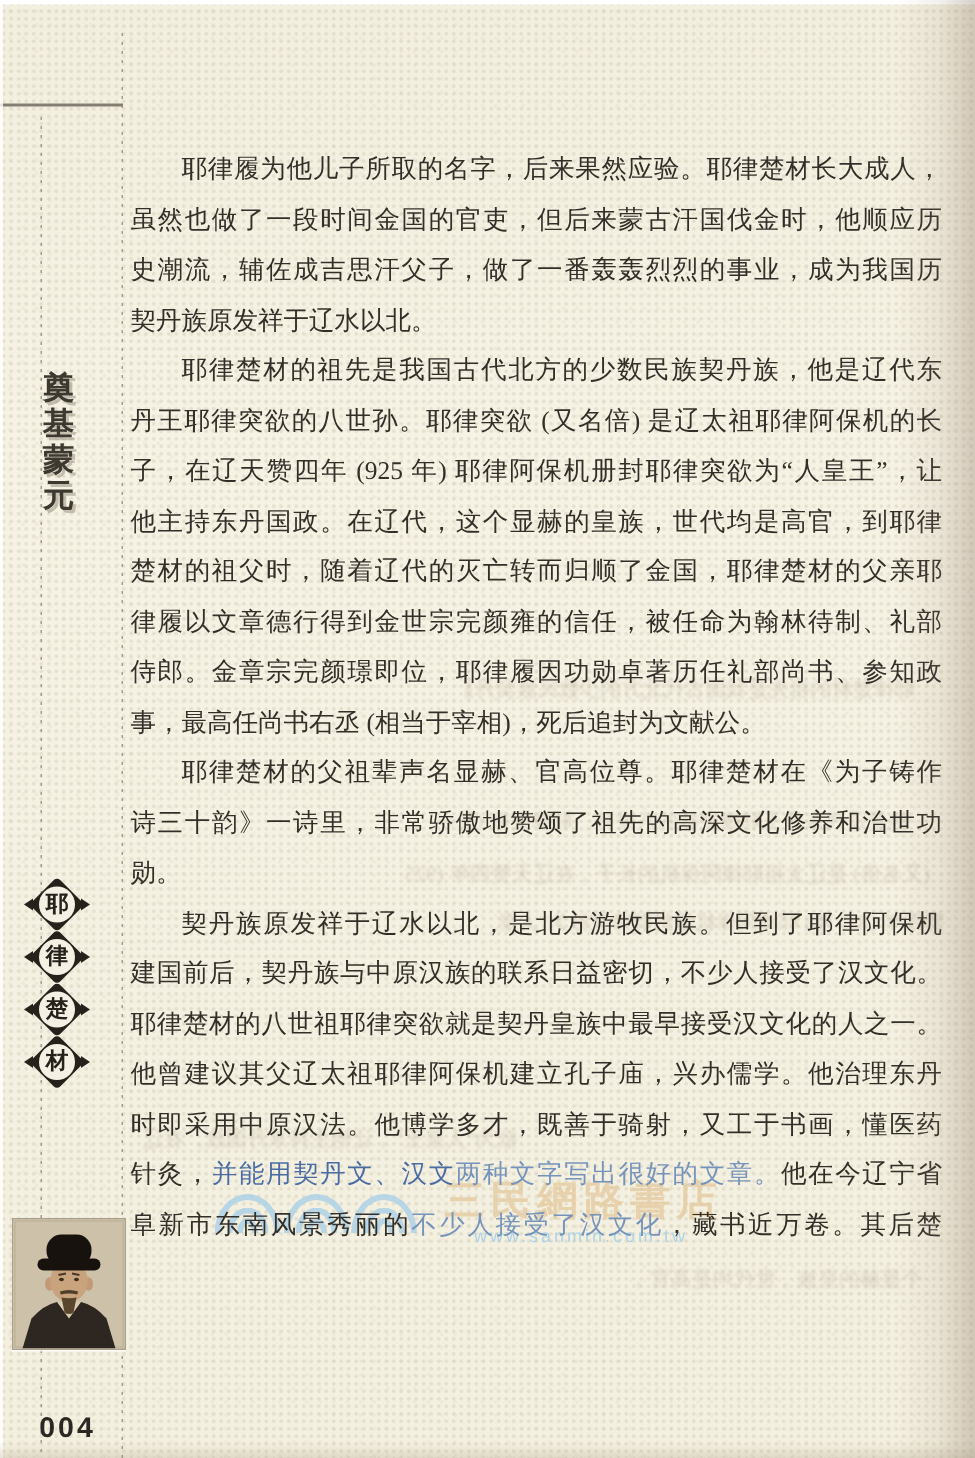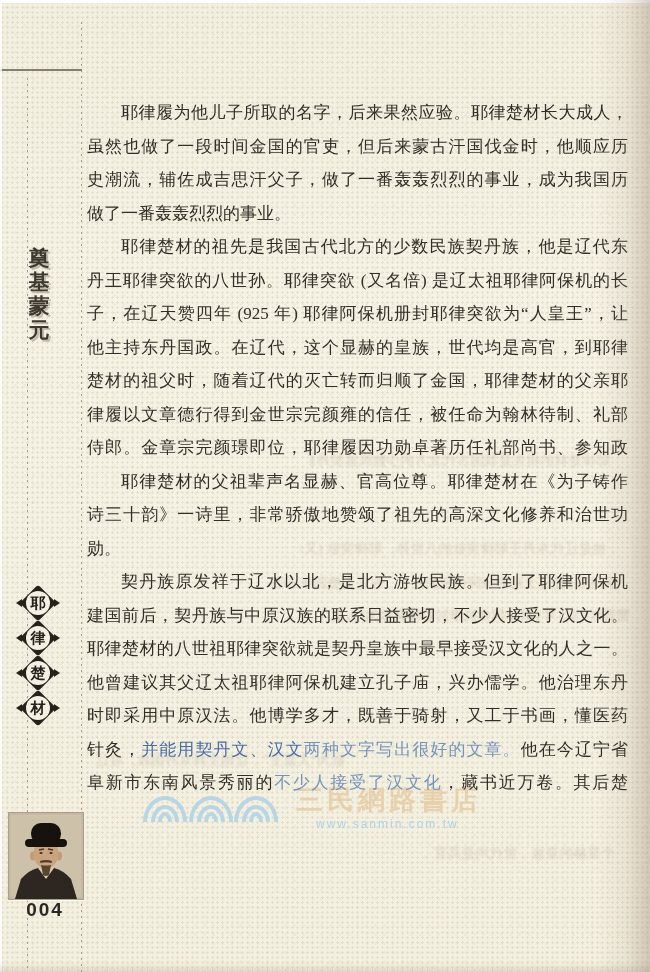--- a/index.html
+++ b/index.html
@@ -25,21 +25,21 @@
   .orn .d{position:absolute;left:7px;top:4px;width:26px;height:26px;background:#26211b;
           transform:rotate(45deg);border-radius:3px;}
   .orn .c{position:absolute;left:8px;top:5px;width:24px;height:24px;background:#f4f0e3;border-radius:50%;
           text-align:center;line-height:25px;font-size:15px;font-weight:700;color:#26211b;}
   .orn .tip{position:absolute;top:13px;width:0;height:0;border-top:4px solid transparent;border-bottom:4px solid transparent;}
   .orn .tip.l{left:-2px;border-right:6px solid #26211b;}
   .orn .tip.r{right:-2px;border-left:6px solid #26211b;}
   
   .portrait{position:absolute;left:8px;top:812px;width:74px;height:86px;margin:0;z-index:4;
             border:1px solid #a99f8b;box-shadow:0 1px 0 rgba(255,255,255,.7);}
-  .pagenum{position:absolute;left:6px;top:899px;width:78px;z-index:4;text-align:center;
+  .pagenum{position:absolute;left:6px;top:942px;width:78px;z-index:4;text-align:center;
            font-family:"Liberation Sans",sans-serif;font-size:19px;font-weight:600;
            letter-spacing:2px;color:#2b2823;}
   
   .body{position:absolute;left:87px;top:96px;width:541px;z-index:5;color:var(--ink,#332f28);}
   .line{height:33.5px;line-height:33.5px;font-size:17px;text-align:justify;text-align-last:justify;
         text-justify:inter-character;overflow:hidden;}
   .line.end{text-align-last:left;}
   .line.first{text-indent:34px;}
   .seg.blue{color:var(--blue,#4a6ca3);}
   .seg.blue2{color:var(--blue-light,#7694bb);margin-top:12px;}
@@ -160,28 +160,29 @@
       <path d="M31 48 Q37 46 43 48 L42.5 50 Q37 48.5 31.5 50 Z" fill="#503d28"></path>
       <path d="M32 52 Q37 53 42 52 L40 62 Q37 64 34 62 Z" fill="#5a462e"></path>
     </svg>
   </figure>
   <div class="pagenum">004</div>
 
   <main class="body" id="bodytext">
       <div class="line first"><span class="seg">耶律履为他儿子所取的名字，后来果然应验。耶律楚材长大成人，</span></div>
       <div class="line"><span class="seg">虽然也做了一段时间金国的官吏，但后来蒙古汗国伐金时，他顺应历</span></div>
       <div class="line"><span class="seg">史潮流，辅佐成吉思汗父子，做了一番轰轰烈烈的事业，成为我国历</span></div>
-      <div class="line end"><span class="seg">做了一番轰轰烈烈的事业。</span></div>
+      <div class="line end"><span class="seg">契丹族原发祥于辽水以北。</span></div>
       <div class="line first"><span class="seg">耶律楚材的祖先是我国古代北方的少数民族契丹族，他是辽代东</span></div>
       <div class="line"><span class="seg">丹王耶律突欲的八世孙。耶律突欲 (又名倍) 是辽太祖耶律阿保机的长</span></div>
       <div class="line"><span class="seg">子，在辽天赞四年 (925 年) 耶律阿保机册封耶律突欲为“人皇王”，让</span></div>
       <div class="line"><span class="seg">他主持东丹国政。在辽代，这个显赫的皇族，世代均是高官，到耶律</span></div>
       <div class="line"><span class="seg">楚材的祖父时，随着辽代的灭亡转而归顺了金国，耶律楚材的父亲耶</span></div>
       <div class="line"><span class="seg">律履以文章德行得到金世宗完颜雍的信任，被任命为翰林待制、礼部</span></div>
       <div class="line"><span class="seg">侍郎。金章宗完颜璟即位，耶律履因功勋卓著历任礼部尚书、参知政</span></div>
+      <div class="line end"><span class="seg">事，最高任尚书右丞 (相当于宰相)，死后追封为文献公。</span></div>
       <div class="line first"><span class="seg">耶律楚材的父祖辈声名显赫、官高位尊。耶律楚材在《为子铸作</span></div>
       <div class="line"><span class="seg">诗三十韵》一诗里，非常骄傲地赞颂了祖先的高深文化修养和治世功</span></div>
       <div class="line end"><span class="seg">勋。</span></div>
       <div class="line first"><span class="seg">契丹族原发祥于辽水以北，是北方游牧民族。但到了耶律阿保机</span></div>
       <div class="line"><span class="seg">建国前后，契丹族与中原汉族的联系日益密切，不少人接受了汉文化。</span></div>
       <div class="line"><span class="seg">耶律楚材的八世祖耶律突欲就是契丹皇族中最早接受汉文化的人之一。</span></div>
       <div class="line"><span class="seg">他曾建议其父辽太祖耶律阿保机建立孔子庙，兴办儒学。他治理东丹</span></div>
       <div class="line"><span class="seg">时即采用中原汉法。他博学多才，既善于骑射，又工于书画，懂医药</span></div>
       <div class="line"><span class="seg">针灸，</span><span class="seg blue">并能用契丹文、汉文</span><span class="seg blue2">两种文字写出很好的文章。</span><span class="seg">他在今辽宁省</span></div>
       <div class="line"><span class="seg">阜新市东南风景秀丽的</span><span class="seg blue2">不少人接受了汉文化</span><span class="seg">，藏书近万卷。其后楚</span></div>

